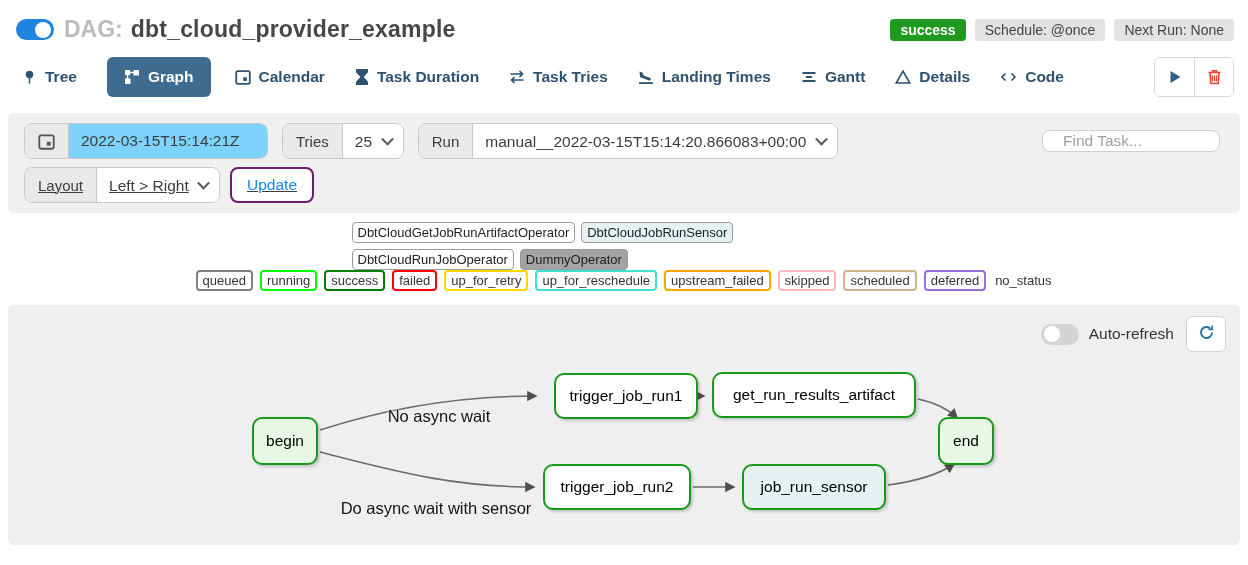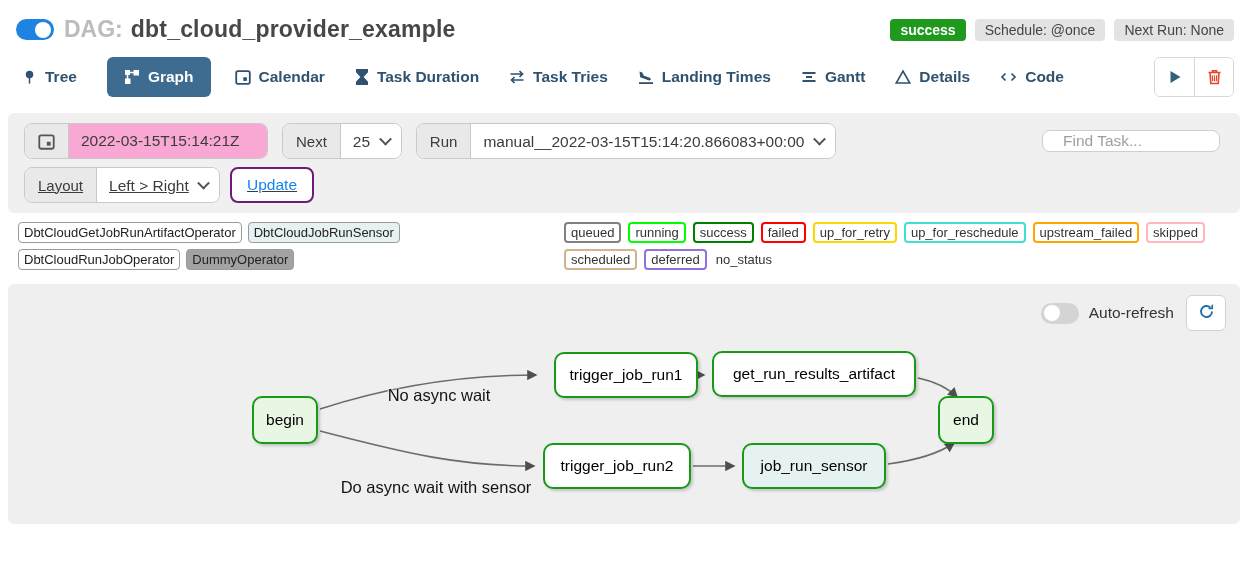--- a/index.html
+++ b/index.html
@@ -29,30 +29,30 @@
   .btn-group { display:flex; border:1px solid #d7d7d7; border-radius:6px; overflow:hidden; background:#fff; }
   .btn-group .gbtn { width:39px; height:38px; display:flex; align-items:center; justify-content:center; background:#fff; border:none; cursor:pointer; }
   .btn-group .gbtn + .gbtn { border-left:1px solid #d7d7d7; }
 
   
   .filter-panel { margin:8px 8px 0; background:#f0f0f0; border-radius:6px; padding:10px 8px 10px 16px; }
   .frow { display:flex; align-items:center; }
   .frow + .frow { margin-top:8px;text-decoration:underline; }
   .input-group { display:flex; align-items:stretch; height:36px; border:1px solid #c9c9c9; border-radius:8px; background:#fff; overflow:hidden; margin-right:14px; }
   .ig-label { background:#e9e9e9; color:#3c3c3c; padding:0 13px; display:flex; align-items:center; font-size:15px; border-right:1px solid #c9c9c9; white-space:nowrap; }
-  .tinput { border:none; outline:none; font-size:15.5px; color:#3c3c3c; padding:16px 12px; font-family:"Liberation Sans", sans-serif; background:#f9a8d4; }
+  .tinput { border:none; outline:none; font-size:15.5px; color:#3c3c3c; padding:16px 12px; font-family:"Liberation Sans", sans-serif; background:#7dd3fc; }
   .sel-wrap { position:relative; display:flex; }
   .sel-wrap::after { content:""; position:absolute; right:11px; top:50%; width:7px; height:7px; border-right:2px solid #555; border-bottom:2px solid #555; transform:translateY(-70%) rotate(45deg); pointer-events:none; }
   select { appearance:none; -webkit-appearance:none; border:none; outline:none; background:#fff; font-size:15.5px; color:#3c3c3c; padding:0 30px 0 12px; font-family:"Liberation Sans", sans-serif; cursor:pointer; }
   .find-task { margin-left:auto; margin-right:12px; width:178px; height:22px; border:1px solid #cfcfcf; border-radius:8px; padding:0 20px; font-size:15.5px; outline:none; font-family:"Liberation Sans", sans-serif; color:#3c3c3c; }
   .find-task::placeholder { color:#9f9f9f; }
   .update-btn { height:36px; padding:0 15px; background:#fff; color:#1285f2; border:2px solid #701a75; border-radius:8px; font-size:15.5px; cursor:pointer; font-family:"Liberation Sans", sans-serif; }
 
   
-  .legend { display:flex; align-items:center; padding:9px 4px 4px 18px; }
+  .legend { display:flex; align-items:center; padding:9px 4px 4px 5px;flex-direction:column; }
   .legend-operators { width:546px; display:flex; flex-wrap:wrap; gap:6px; flex:0 0 auto; }
   .legend-statuses { display:flex; flex-wrap:wrap; gap:6px 7px; align-items:center; flex:1; }
   .op-badge { border:1px solid #9a9a9a; border-radius:4px; padding:2px 5px; font-size:13px; color:#222; background:#fff; white-space:nowrap; }
   .status-badge { border:2px solid #888; border-radius:4px; padding:1px 5px; font-size:13px; color:#333; background:#fff; white-space:nowrap; }
   .status-badge.no-border { border:none; padding:3px 2px; }
 
   
   .graph-panel { position:relative; margin:10px 8px 0; background:#efefef; border-radius:6px; height:240px; }
   .auto-refresh { position:absolute; top:11px; right:14px; display:flex; align-items:center; }
   .ar-label { font-size:15.5px; color:#333; margin:0 12px 0 10px; }
@@ -177,21 +177,21 @@
     <div class="input-group">
       <span class="ig-label">
           <svg width="17" height="17" viewBox="0 0 16 16">
             <rect x="1.2" y="2.2" width="13.6" height="12.6" rx="1.8" fill="none" stroke="#555" stroke-width="1.7"></rect>
             <rect x="8.3" y="8.3" width="3.6" height="3.6" fill="#555"></rect>
           </svg>
         </span>
       <input class="tinput" style="width: 198px;" value="2022-03-15T15:14:21Z">
     </div>
     <div class="input-group">
-      <span class="ig-label">Next</span>
+      <span class="ig-label">Tries</span>
       <span class="sel-wrap">
           <select><option>25</option></select>
         </span>
     </div>
     <div class="input-group">
       <span class="ig-label">Run</span>
       <span class="sel-wrap">
           <select><option>manual__2022-03-15T15:14:20.866083+00:00</option></select>
         </span>
     </div>

